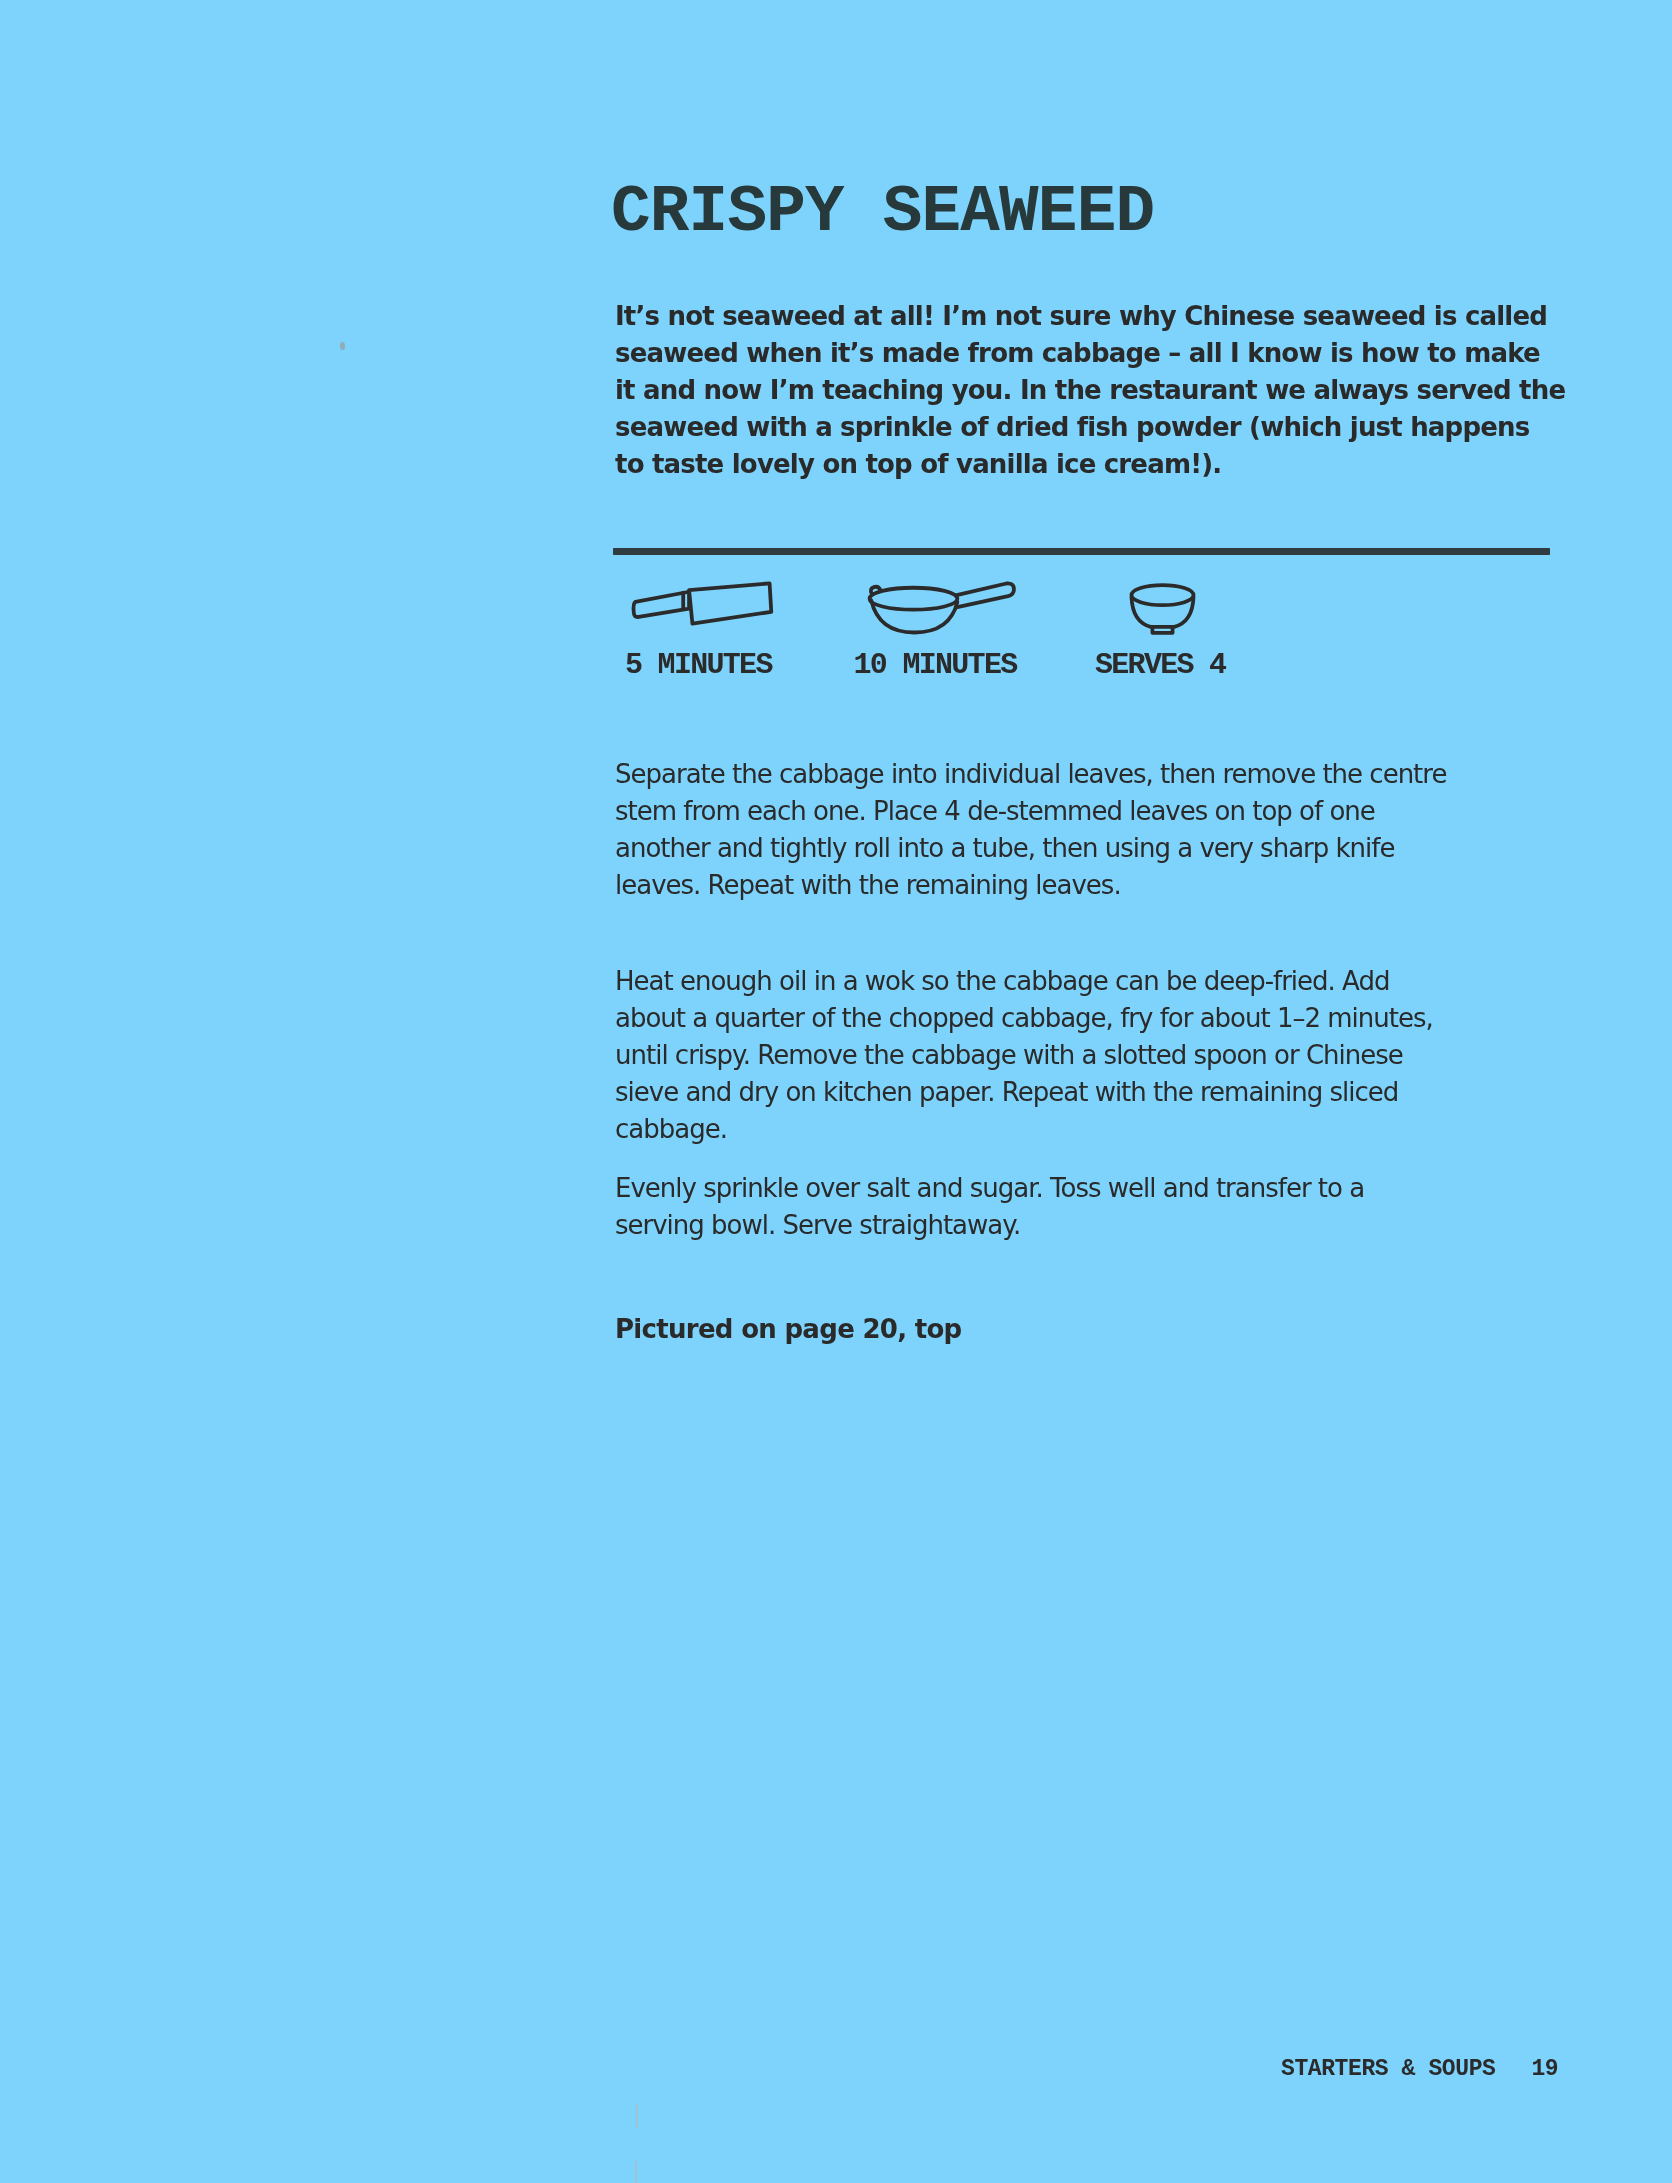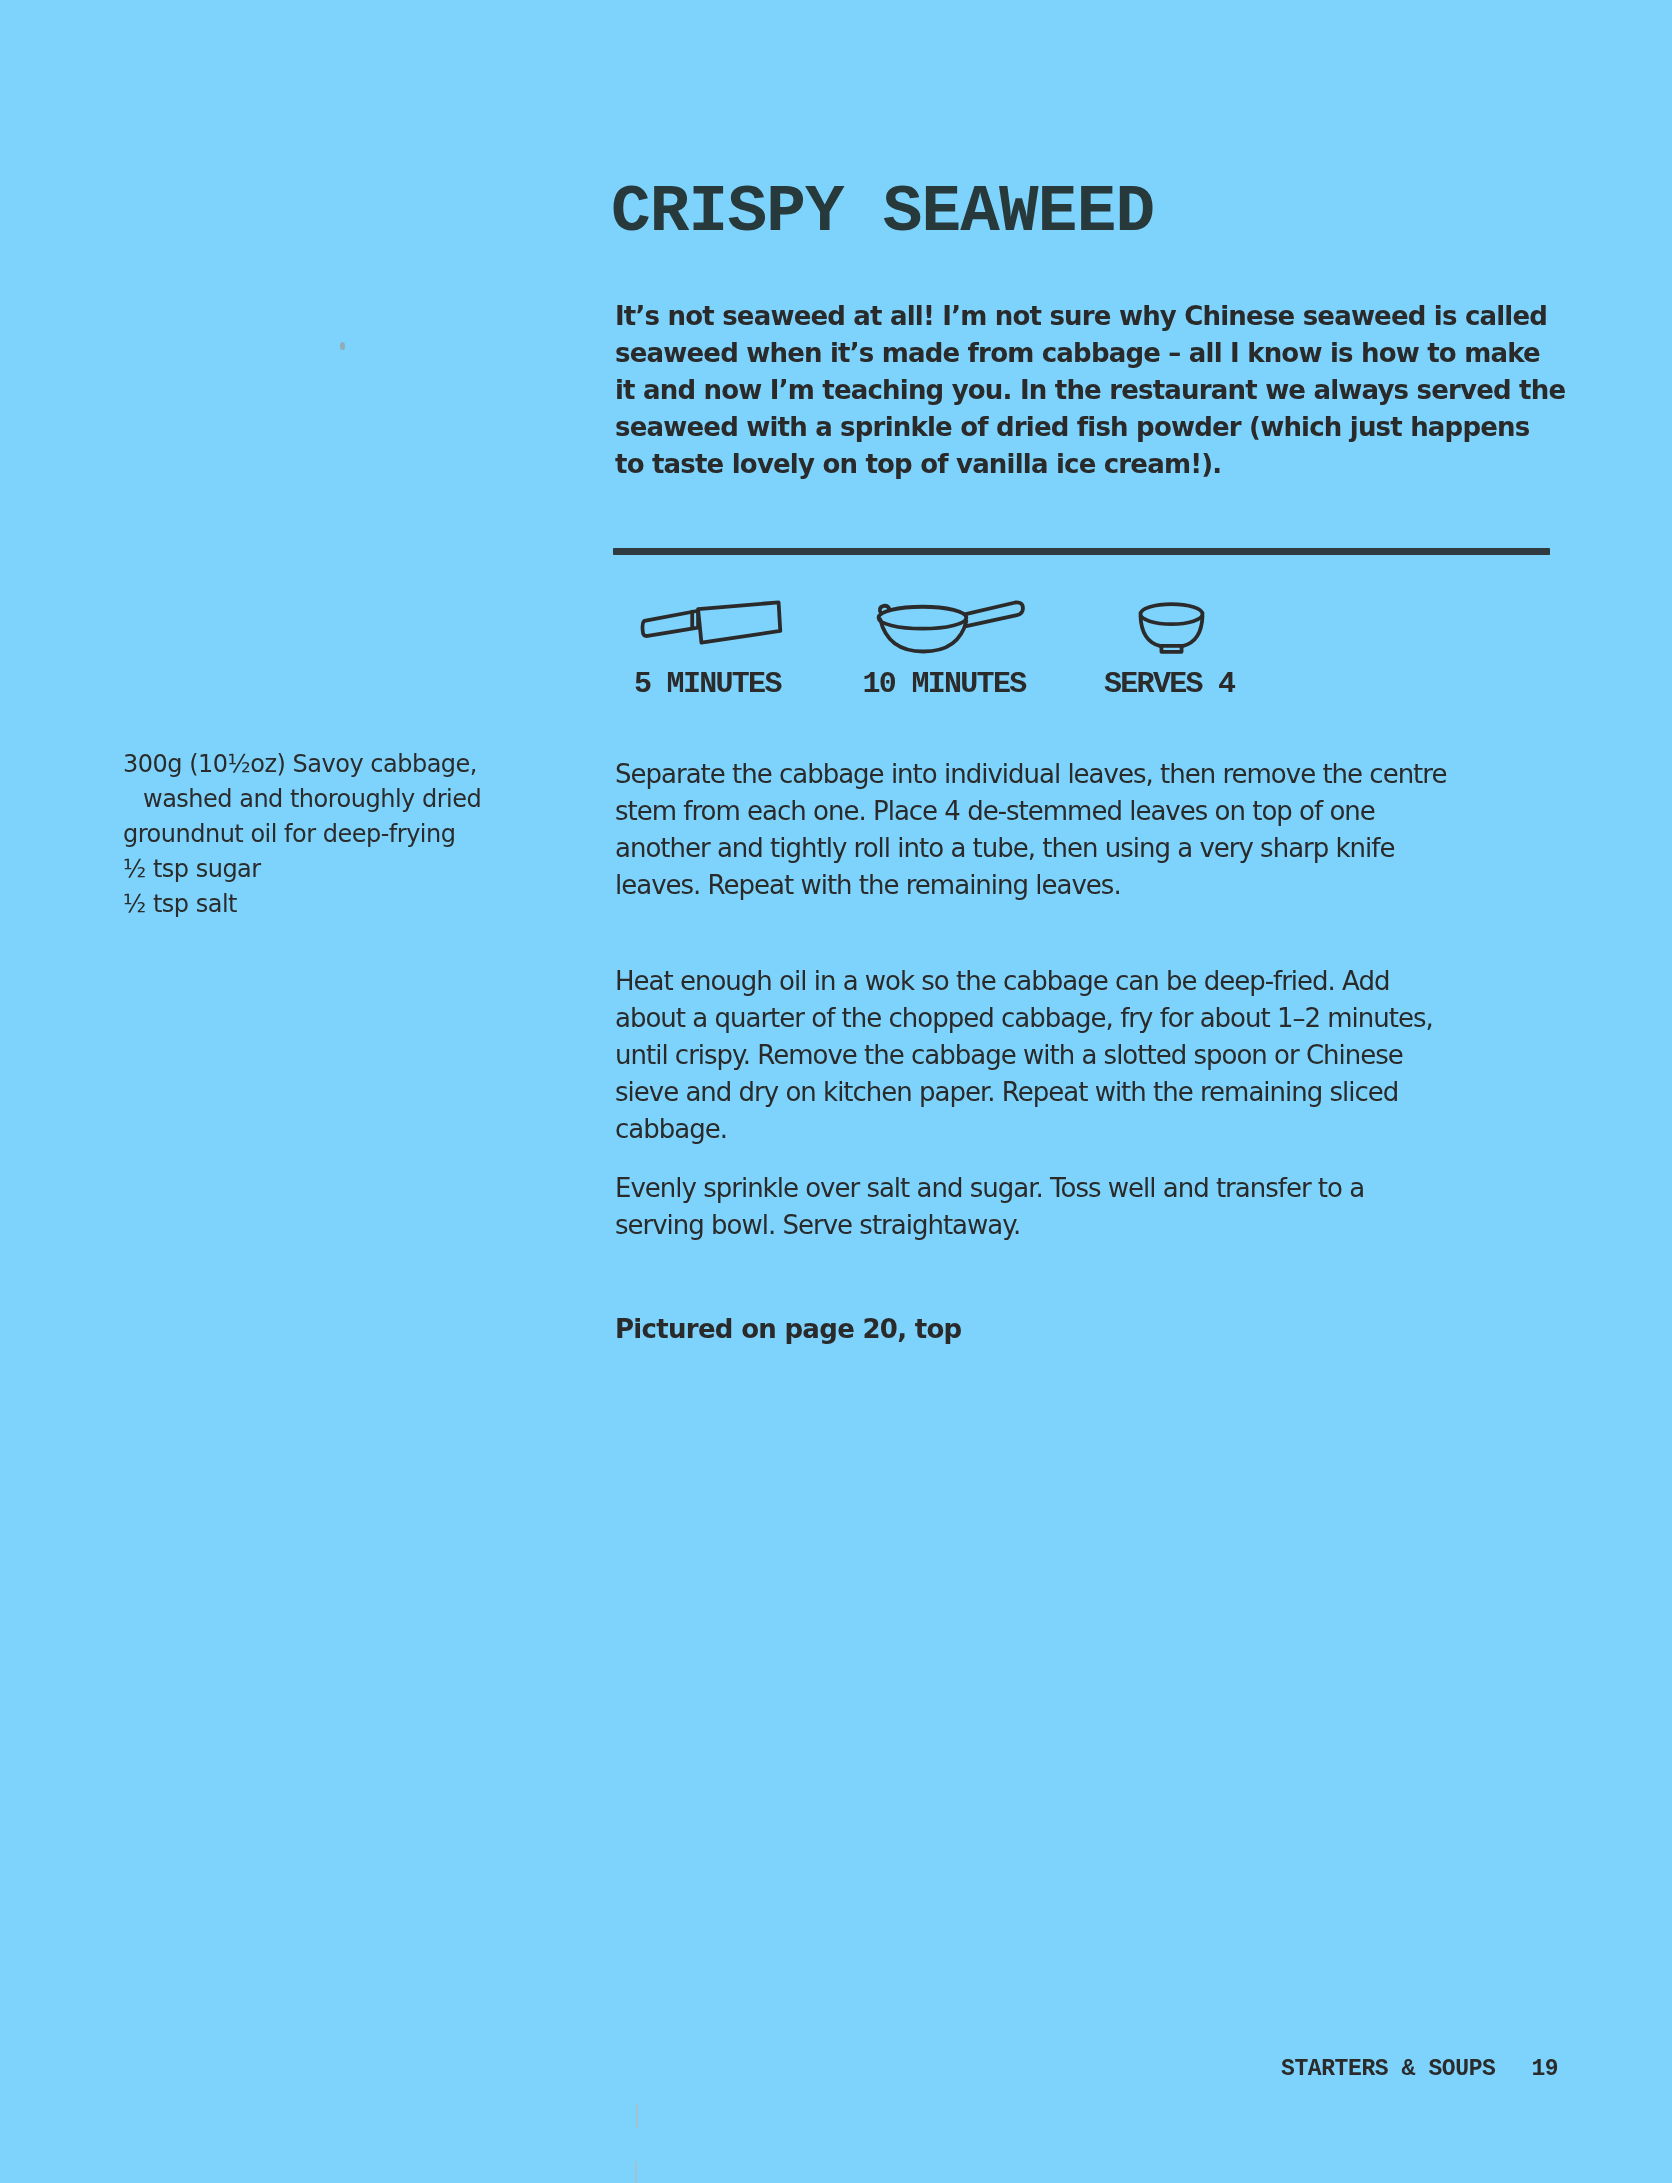--- a/index.html
+++ b/index.html
@@ -18,21 +18,21 @@
     font-family: "DejaVu Sans", sans-serif; font-weight: bold;
     font-size: 26px; line-height: 37px; color: #2a2a2a; letter-spacing: -0.8px;
   }
   .line { display: block; white-space: nowrap; }
 
   .divider {
     position: absolute; left: 613px; top: 548px; width: 937px; height: 6.8px;
     background: #2f3b40; border-radius: 0.8px;
   }
 
-  .stat { position: absolute; top: 599px; margin-left: 9px; }
+  .stat { position: absolute; top: 580px; }
   .stat svg { display: block; }
   .stat-label {
     position: absolute; white-space: nowrap;
     font-family: "Liberation Mono", "DejaVu Sans Mono", monospace; font-weight: bold;
     font-size: 30px; line-height: 34px; color: #2b2b2b; letter-spacing: -1.7px;
   }
 
   .ingredients {
     position: absolute; left: 123px; top: 747px; width: 389px;
     font-family: "DejaVu Sans", sans-serif; font-size: 24px; line-height: 35px;
@@ -100,35 +100,20 @@
 
   <div class="stat" style="left:1127px;">
     <svg width="71" height="57" viewBox="0 0 84 68" fill="none" stroke="#2b2b2b" stroke-width="4.5" stroke-linejoin="round" stroke-linecap="round">
       <ellipse cx="42" cy="18" rx="37" ry="12"></ellipse>
       <path d="M5 20 Q6 50 28 56 L56 56 Q78 50 79 20"></path>
       <path d="M30 56 L30 63 L54 63 L54 56"></path>
     </svg>
     <span class="stat-label" style="left:-32px; top:68px;">SERVES 4</span>
   </div>
 
-  <div class="ingredients">
-    <div>
-      <span class="line">300g (10½oz) Savoy cabbage,</span>
-      <span class="line indent">washed and thoroughly dried</span>
-    </div>
-    <div>
-      <span class="line">groundnut oil for deep-frying</span>
-    </div>
-    <div>
-      <span class="line">½ tsp sugar</span>
-    </div>
-    <div>
-      <span class="line">½ tsp salt</span>
-    </div>
-  </div>
 
   <div class="method" style="top:744px;">
     <span class="line">Separate the cabbage into individual leaves, then remove the centre</span>
     <span class="line">stem from each one. Place 4 de-stemmed leaves on top of one</span>
     <span class="line">another and tightly roll into a tube, then using a very sharp knife</span>
     <span class="line">leaves. Repeat with the remaining leaves.</span>
   </div>
 
   <div class="method" style="top:951px;">
     <span class="line">Heat enough oil in a wok so the cabbage can be deep-fried. Add</span>

